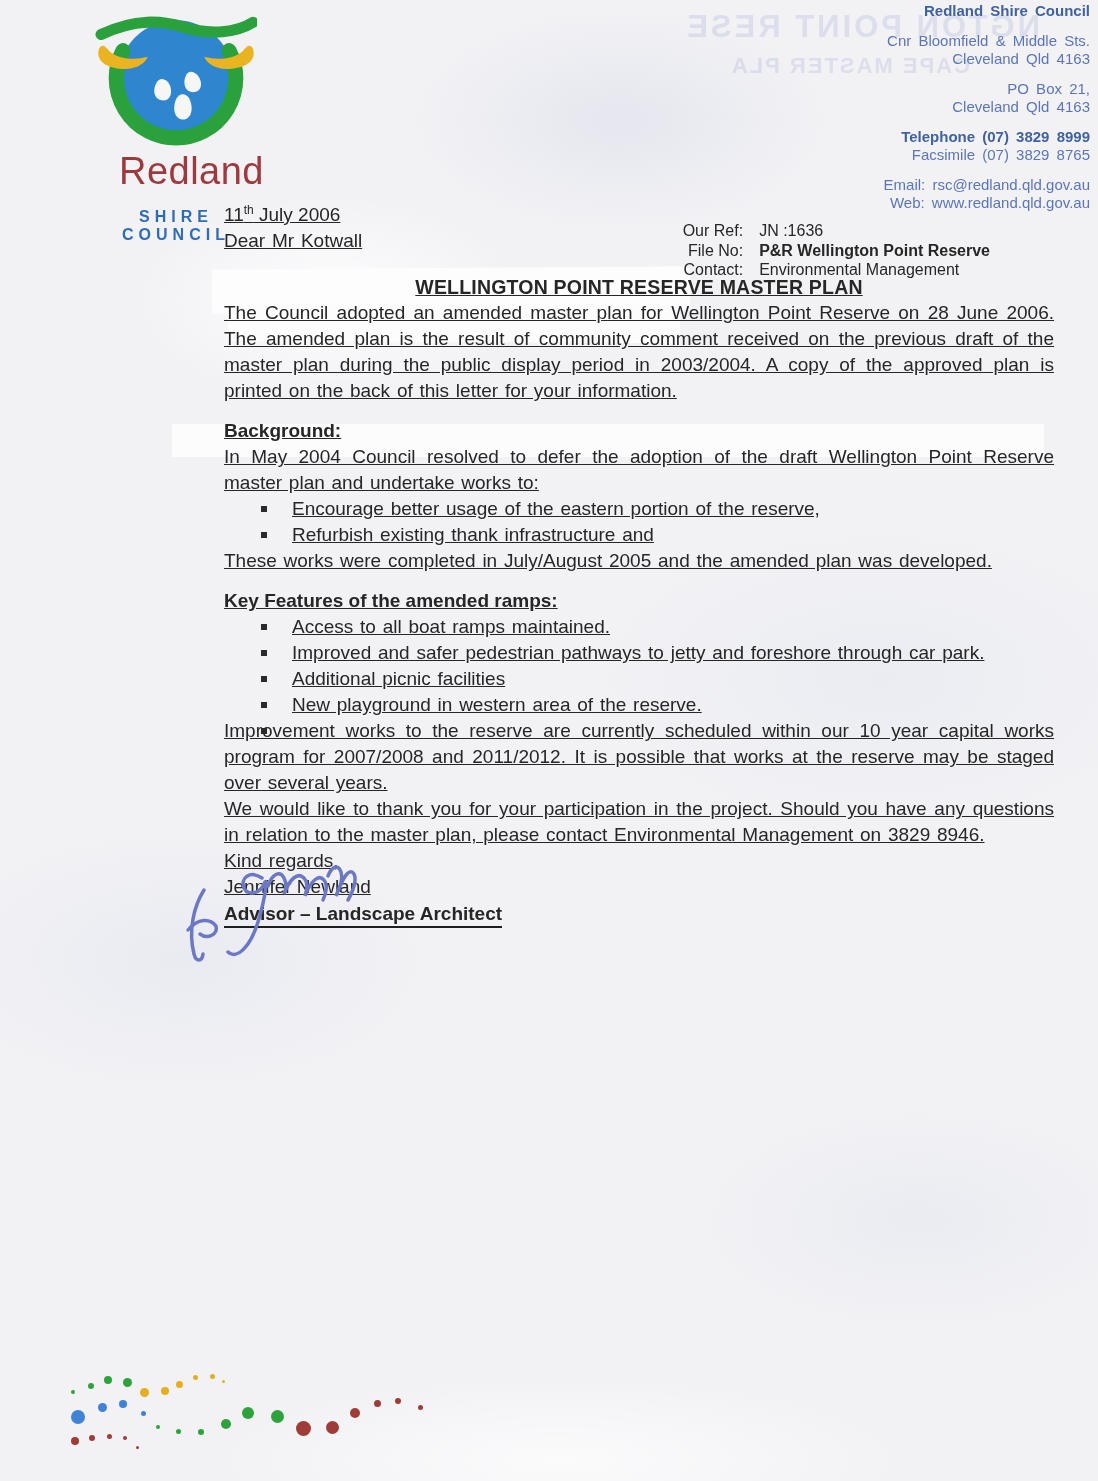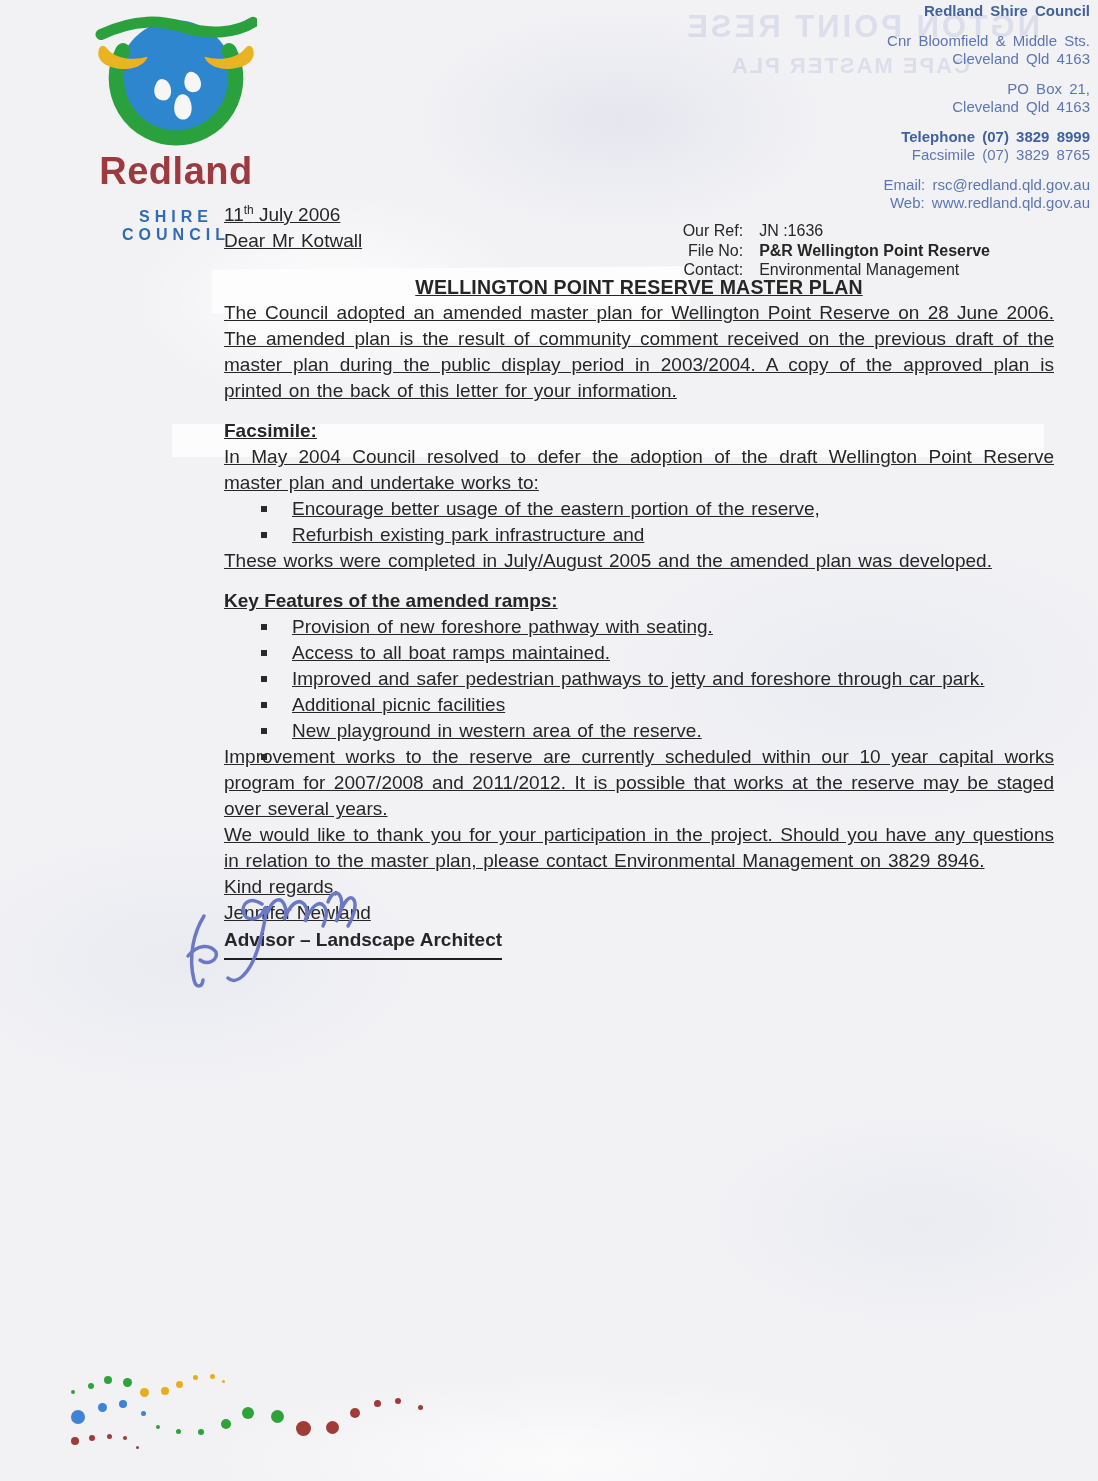--- a/index.html
+++ b/index.html
@@ -25,21 +25,21 @@
     position:absolute;top:8px;left:440px;width:600px;
     transform:scaleX(-1);
     color:rgba(105,120,185,0.16);
     font-weight:bold;line-height:1.2;
   }
   .bleed .l1{font-size:31px;letter-spacing:3px;}
   .bleed .l2{font-size:22px;letter-spacing:2px;margin-top:8px;padding-left:70px;}
   
   .logo{position:absolute;left:88px;top:4px;width:176px;text-align:center;}
   .logo svg{display:block;margin:0 auto;}
-  .logo .wordmark{font-size:38px;font-weight:bold;color:#9d3a3f;letter-spacing:.5px;line-height:1;margin-top:6px;}
+  .logo .wordmark{font-size:38px;font-weight:normal;color:#9d3a3f;letter-spacing:.5px;line-height:1;margin-top:6px;text-align:right;}
   .logo .subtitle{font-size:16px;font-weight:bold;color:#2f6cb5;letter-spacing:5px;margin-top:18px;}
   
   .contact{
     position:absolute;top:2px;right:8px;width:330px;
     text-align:right;font-size:15px;line-height:18.5px;
     color:#5b76b6;word-spacing:3px;
   }
   .contact .grp{margin-bottom:11px;}
   .contact .b{font-weight:bold;color:#41629f;}
   
@@ -68,21 +68,21 @@
   ul.blist li{position:relative;text-align:justify;word-spacing:1.5px;}
   .bullet-icon{position:absolute;left:-31px;top:10px;width:6px;height:6px;background:#2a2a2a;display:block;}
   .p-works{margin-top:18px;}
   .p-improve{margin-top:18px;}
   .p-thanks{margin-top:20px;}
   .closing{margin-top:28px;text-align:left !important;}
   
   .signoff{position:relative;}
   .sig-svg{position:absolute;left:-48px;top:8px;}
   .sig-name{}
-  .sig-role{font-weight:bold;border-bottom:2.5px solid #1e1e1e;display:inline-block;padding-bottom:6px;line-height:24px;margin-top:2px;}
+  .sig-role{font-weight:bold;border-bottom:2.5px solid #1e1e1e;display:inline-block;padding-bottom:0;line-height:24px;margin-top:2px;}
   
   .dots{position:absolute;left:0;top:0;width:100%;height:100%;pointer-events:none;}
   .dot{position:absolute;border-radius:50%;}
 </style>
 </head>
 <body>
 
 <div class="page">
 
   <div class="bleed">
@@ -142,32 +142,32 @@
 
   <div class="letter">
     <div class="date-line"><span>11</span><sup>th</sup><span> July 2006</span></div>
 
     <p class="greeting">Dear Mr Kotwall</p>
 
     <div class="title">WELLINGTON POINT RESERVE MASTER PLAN</div>
 
     <p class="p-intro">The Council adopted an amended master plan for Wellington Point Reserve on 28 June 2006.  The amended plan is the result of community comment received on the previous draft of the master plan during the public display period in 2003/2004.  A copy of the approved plan is printed on the back of this letter for your information.</p>
 
-    <div class="h-sec">Facsimile:</div>
+    <div class="h-sec">Background:</div>
     <p>In May 2004 Council resolved to defer the adoption of the draft Wellington Point Reserve master plan and undertake works to:</p>
     <ul class="blist">
       <li><span class="bullet-icon"></span><span>Encourage better usage of the eastern portion of the reserve,</span></li>
-      <li><span class="bullet-icon"></span><span>Refurbish existing park infrastructure and</span></li>
+      <li><span class="bullet-icon"></span><span>Refurbish existing thank infrastructure and</span></li>
     </ul>
 
     <p class="p-works">These works were completed in July/August 2005 and the amended plan was developed.</p>
 
     <div class="h-sec">Key Features of the amended ramps:</div>
     <ul class="blist">
-      <li><span class="bullet-icon"></span><span>Provision of new foreshore pathway with seating.</span></li>
+      <li><span class="bullet-icon"></span></li>
       <li><span class="bullet-icon"></span><span>Access to all boat ramps maintained.</span></li>
       <li><span class="bullet-icon"></span><span>Improved and safer pedestrian pathways to jetty and foreshore through car park.</span></li>
       <li><span class="bullet-icon"></span><span>Additional picnic facilities</span></li>
       <li><span class="bullet-icon"></span><span>New playground in western area of the reserve.</span></li>
       <li><span class="bullet-icon"></span></li>
     </ul>
 
     <p class="p-improve">Improvement works to the reserve are currently scheduled within our 10 year capital works program for 2007/2008 and 2011/2012.  It is possible that works at the reserve may be staged over several years.</p>
     <p class="p-thanks">We would like to thank you for your participation in the project.  Should you have any questions in relation to the master plan, please contact Environmental Management on 3829 8946.</p>
 

